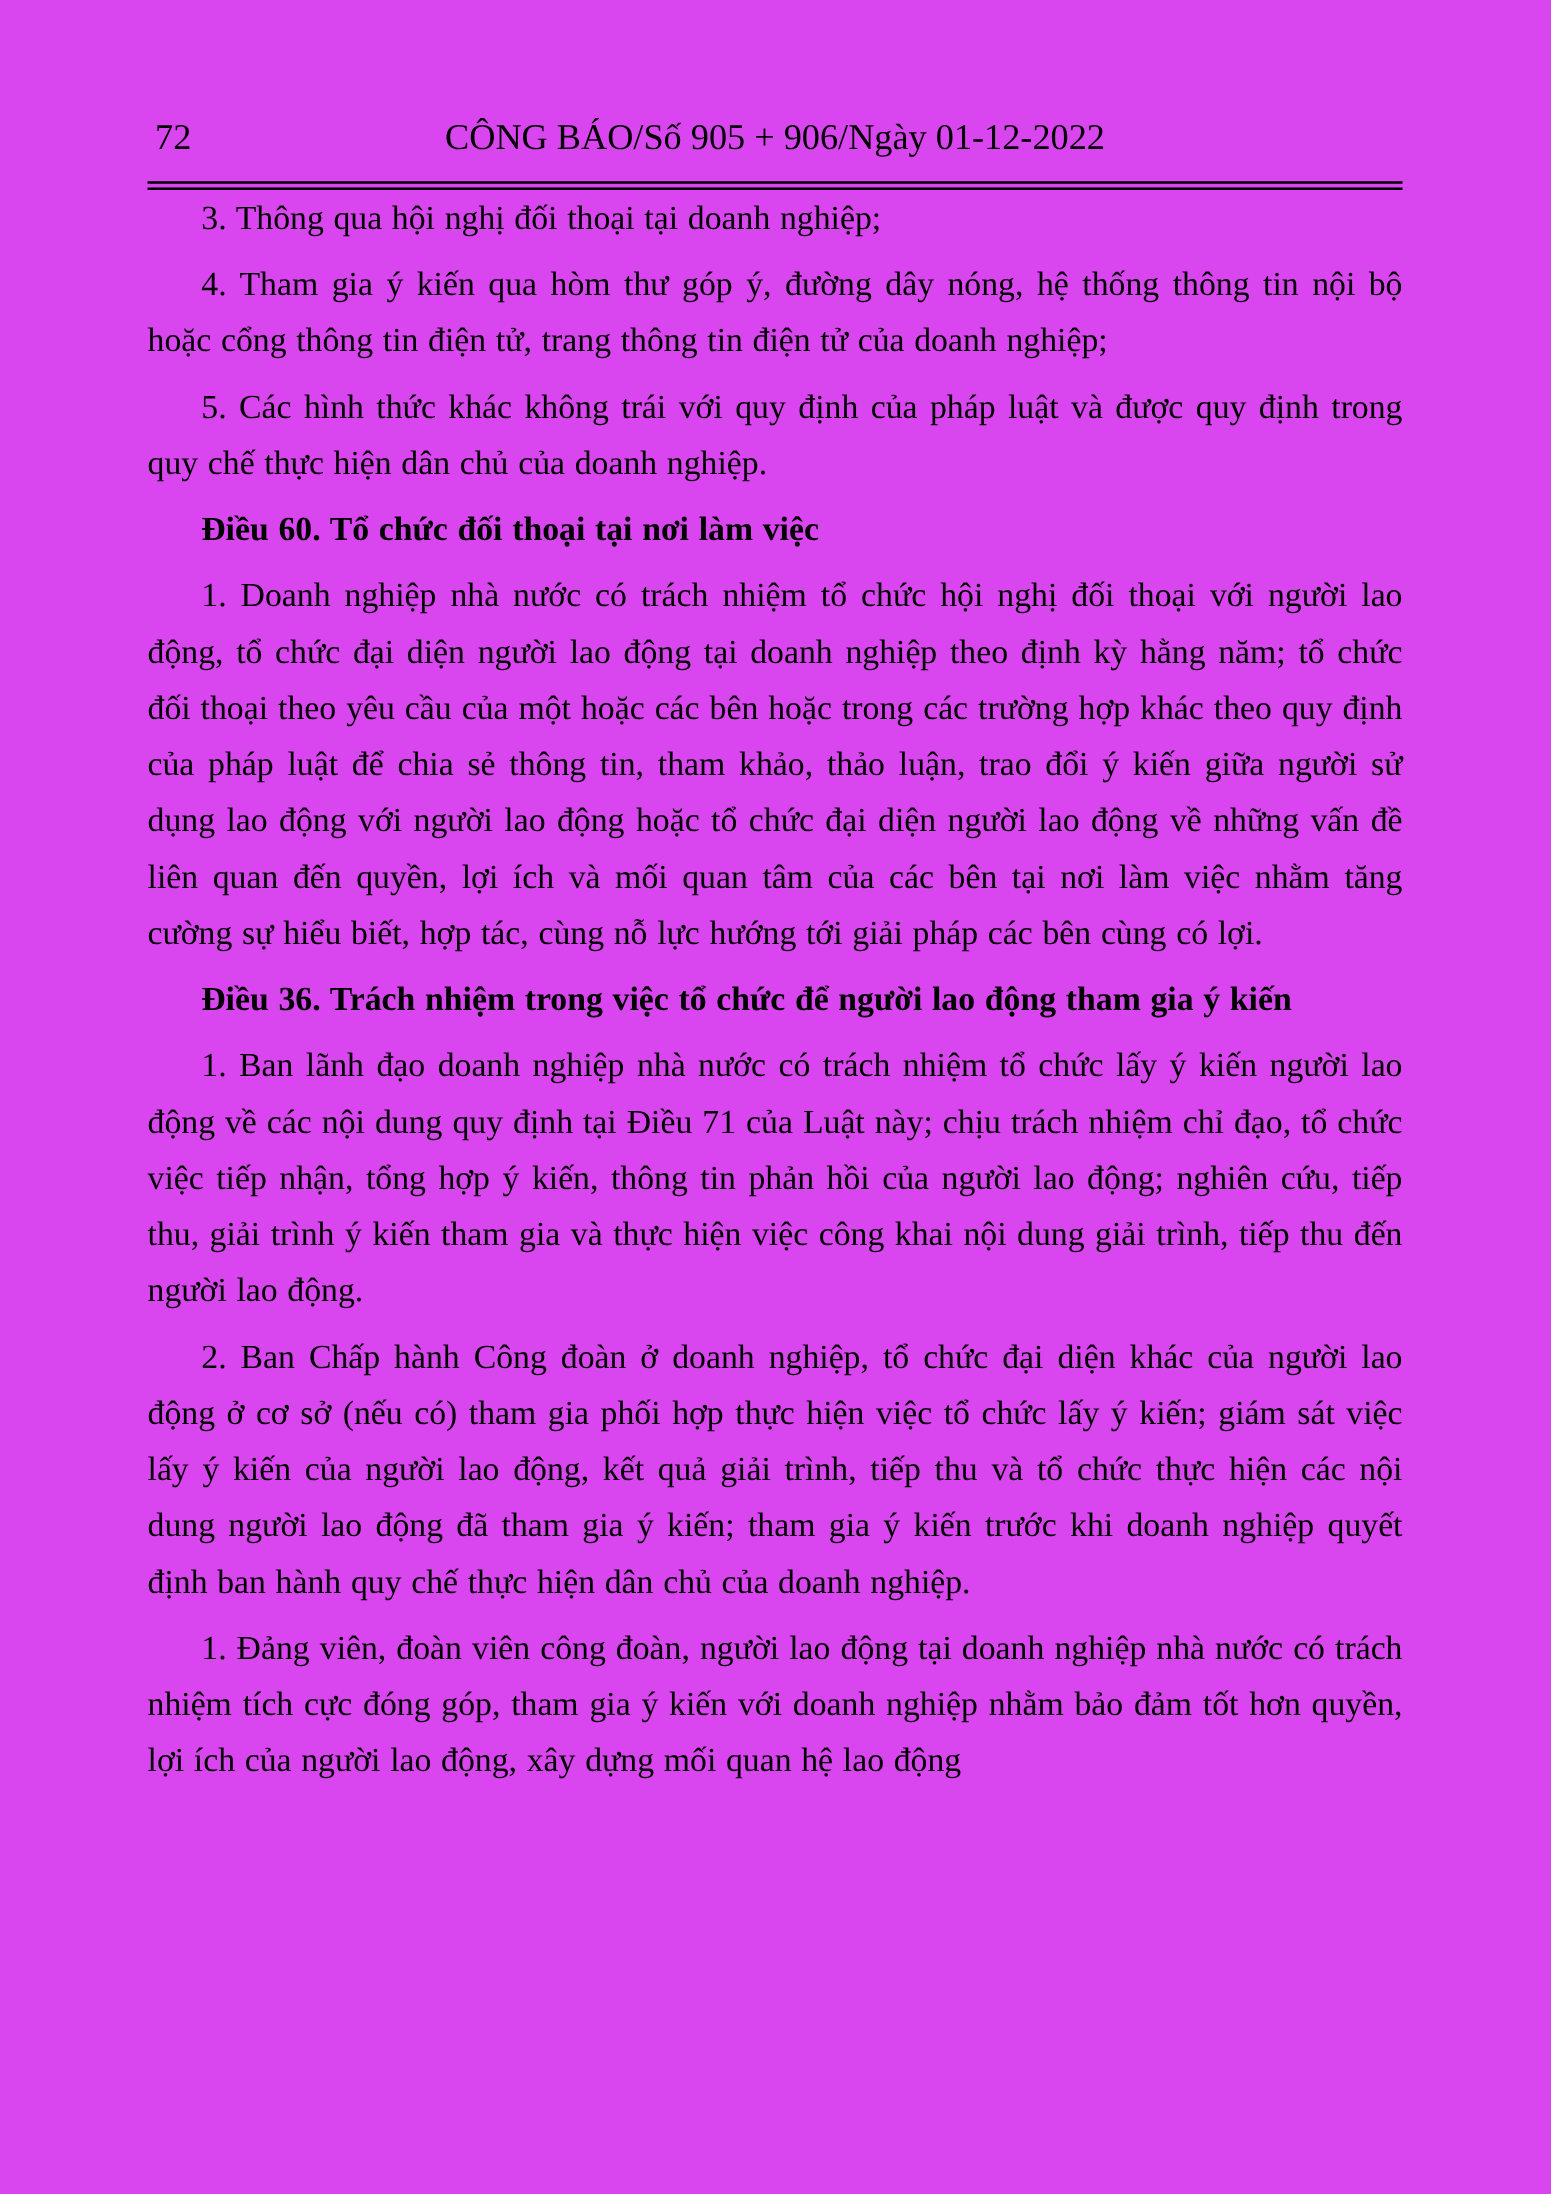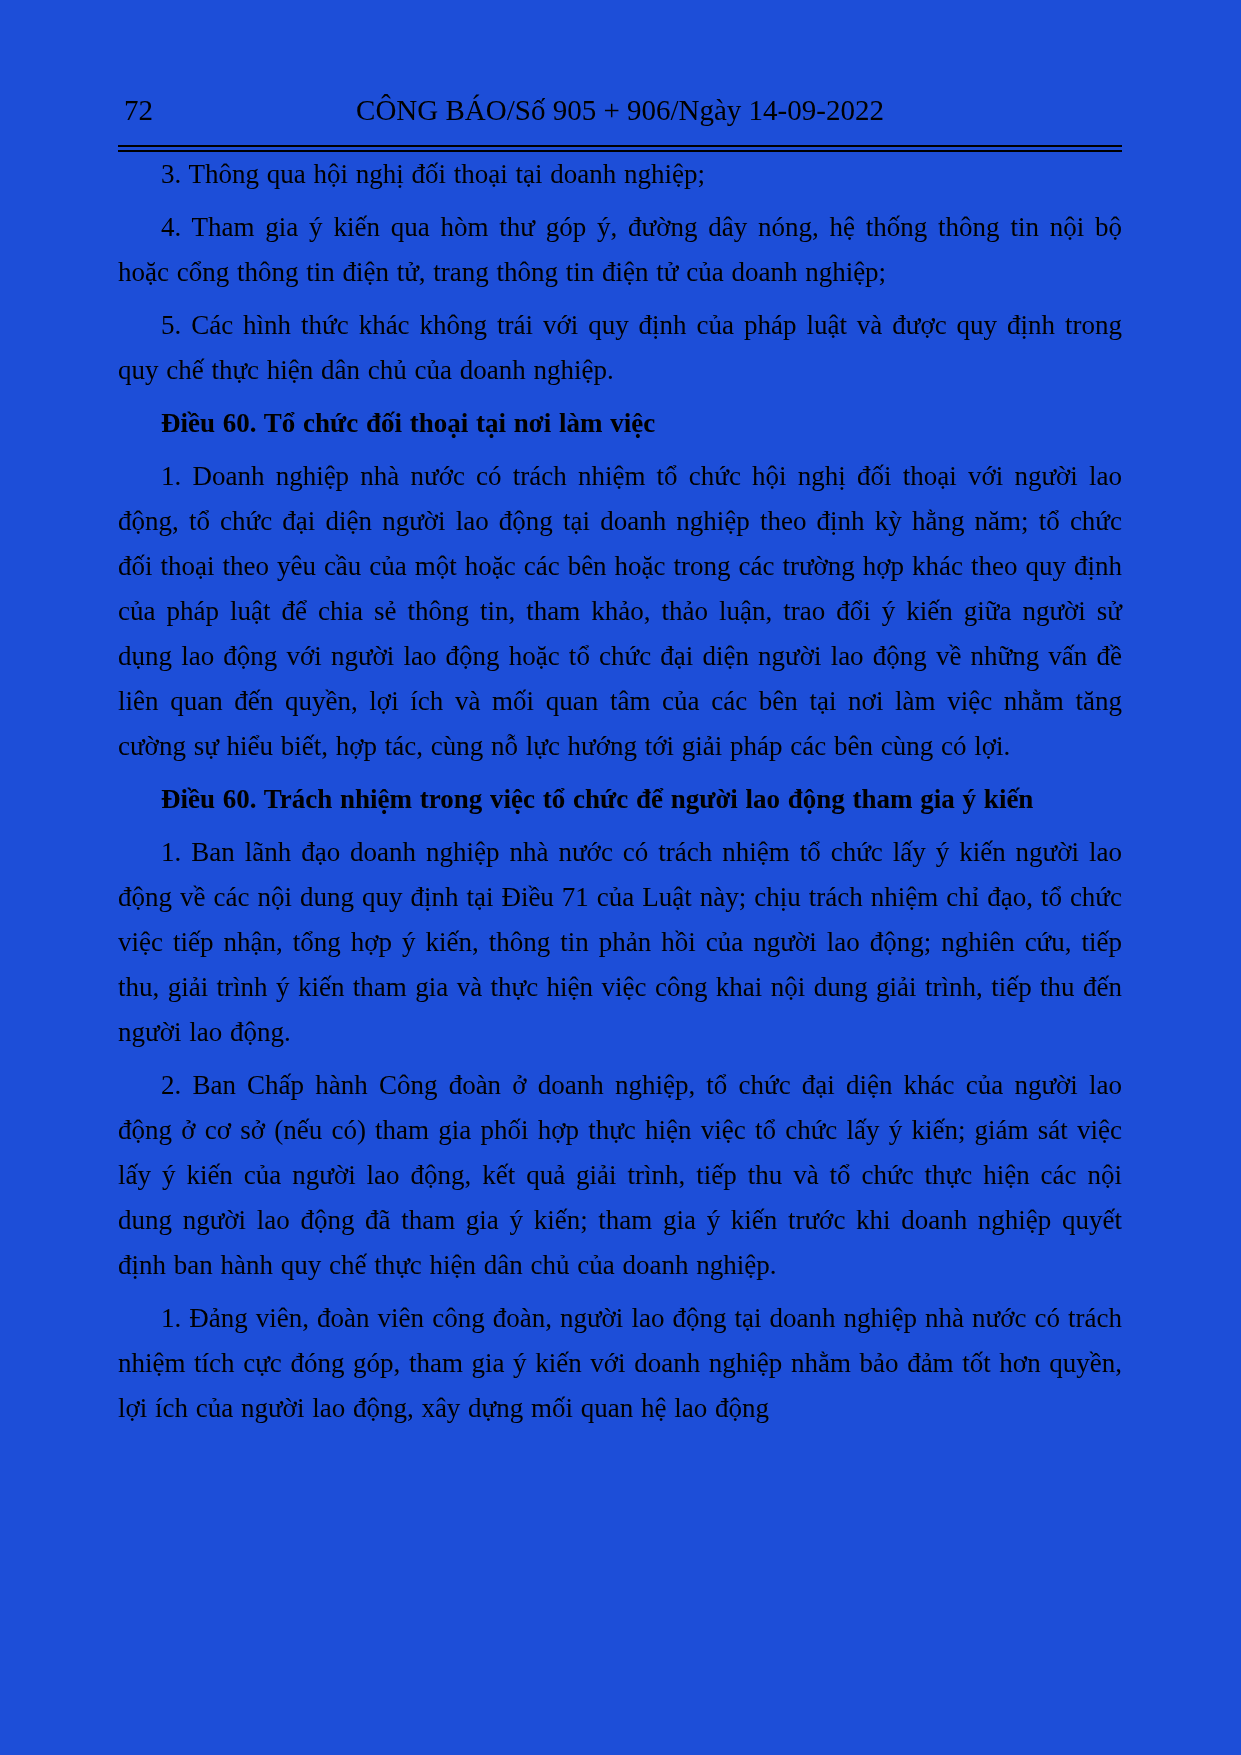--- a/index.html
+++ b/index.html
@@ -4,21 +4,21 @@
 <style>
   html, body {
     margin: 0;
     padding: 0;
     background: #ffffff;
   }
   .page {
     position: relative;
     width: 1241px;
     height: 1755px;
-    background: #1d4ed8;
+    background: #d946ef;
     color: #000000;
     font-family: "Liberation Serif", "DejaVu Serif", serif;
     box-sizing: border-box;
     padding: 93px 119px 0 118px;
     overflow: hidden;
   }
   .header {
     position: relative;
     text-align: center;
     font-size: 29px;
@@ -50,27 +50,27 @@
     font-weight: bold;
     text-align: left;
   }
 </style>
 </head>
 <body>
 
 <div class="page">
   <div class="header">
     <span class="pagenum">72</span>
-    <span class="htitle">CÔNG BÁO/Số 905 + 906/Ngày 14-09-2022</span>
+    <span class="htitle">CÔNG BÁO/Số 905 + 906/Ngày 01-12-2022</span>
   </div>
   <div class="rule"></div>
   <div class="docbody" id="doc-body">
       <p class="para">3. Thông qua hội nghị đối thoại tại doanh nghiệp;</p>
       <p class="para">4. Tham gia ý kiến qua hòm thư góp ý, đường dây nóng, hệ thống thông tin nội bộ hoặc cổng thông tin điện tử, trang thông tin điện tử của doanh nghiệp;</p>
       <p class="para">5. Các hình thức khác không trái với quy định của pháp luật và được quy định trong quy chế thực hiện dân chủ của doanh nghiệp.</p>
       <p class="para heading">Điều 60. Tổ chức đối thoại tại nơi làm việc</p>
       <p class="para">1. Doanh nghiệp nhà nước có trách nhiệm tổ chức hội nghị đối thoại với người lao động, tổ chức đại diện người lao động tại doanh nghiệp theo định kỳ hằng năm; tổ chức đối thoại theo yêu cầu của một hoặc các bên hoặc trong các trường hợp khác theo quy định của pháp luật để chia sẻ thông tin, tham khảo, thảo luận, trao đổi ý kiến giữa người sử dụng lao động với người lao động hoặc tổ chức đại diện người lao động về những vấn đề liên quan đến quyền, lợi ích và mối quan tâm của các bên tại nơi làm việc nhằm tăng cường sự hiểu biết, hợp tác, cùng nỗ lực hướng tới giải pháp các bên cùng có lợi.</p>
-      <p class="para heading">Điều 60. Trách nhiệm trong việc tổ chức để người lao động tham gia ý kiến</p>
+      <p class="para heading">Điều 36. Trách nhiệm trong việc tổ chức để người lao động tham gia ý kiến</p>
       <p class="para">1. Ban lãnh đạo doanh nghiệp nhà nước có trách nhiệm tổ chức lấy ý kiến người lao động về các nội dung quy định tại Điều 71 của Luật này; chịu trách nhiệm chỉ đạo, tổ chức việc tiếp nhận, tổng hợp ý kiến, thông tin phản hồi của người lao động; nghiên cứu, tiếp thu, giải trình ý kiến tham gia và thực hiện việc công khai nội dung giải trình, tiếp thu đến người lao động.</p>
       <p class="para">2. Ban Chấp hành Công đoàn ở doanh nghiệp, tổ chức đại diện khác của người lao động ở cơ sở (nếu có) tham gia phối hợp thực hiện việc tổ chức lấy ý kiến; giám sát việc lấy ý kiến của người lao động, kết quả giải trình, tiếp thu và tổ chức thực hiện các nội dung người lao động đã tham gia ý kiến; tham gia ý kiến trước khi doanh nghiệp quyết định ban hành quy chế thực hiện dân chủ của doanh nghiệp.</p>
       <p class="para">1. Đảng viên, đoàn viên công đoàn, người lao động tại doanh nghiệp nhà nước có trách nhiệm tích cực đóng góp, tham gia ý kiến với doanh nghiệp nhằm bảo đảm tốt hơn quyền, lợi ích của người lao động, xây dựng mối quan hệ lao động</p>
     </div>
 </div>
 
 </body></html>

